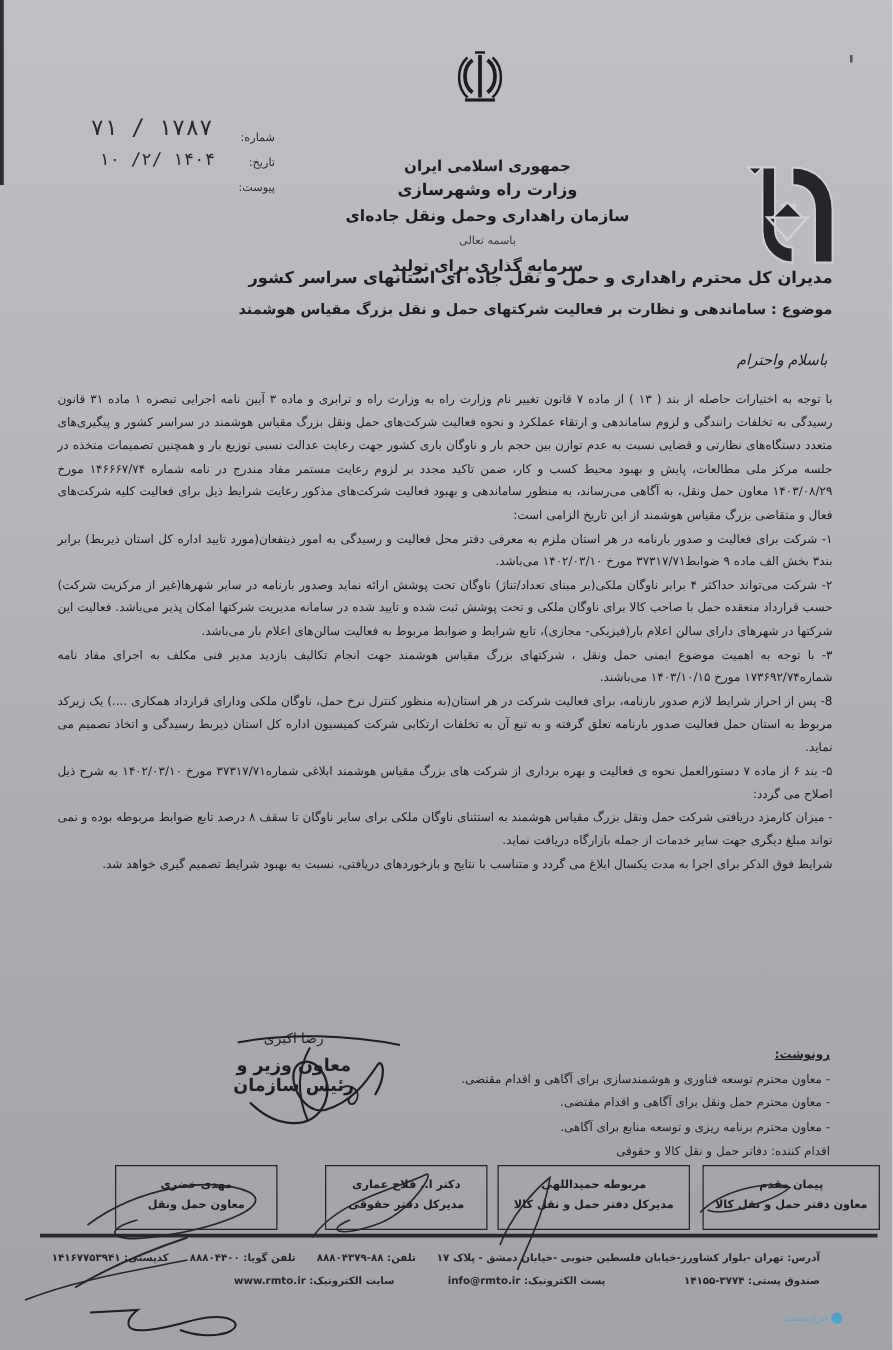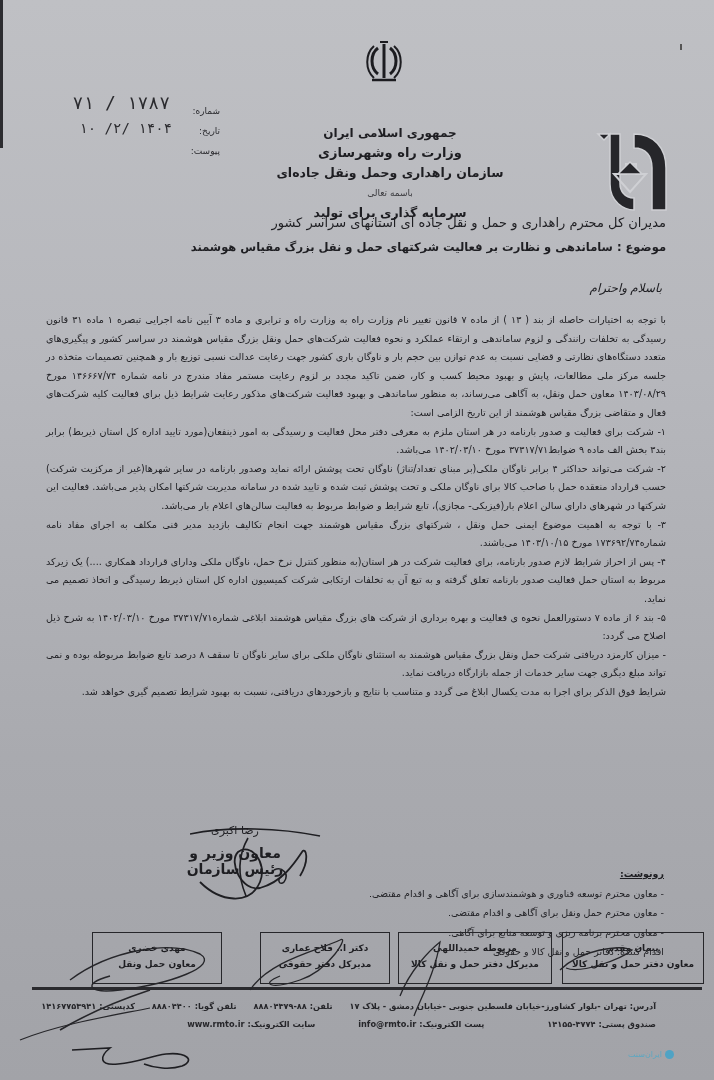--- a/index.html
+++ b/index.html
@@ -24,36 +24,36 @@
   .h-slogan { font-size: 12.5px; font-weight: bold; }
 
   .logo { position: absolute; left: 590px; top: 88px; width: 82px; height: 88px; }
 
   .meta { position: absolute; left: 60px; top: 62px; width: 160px; direction: rtl; font-size: 9px; color: #2a2a2e; }
   .meta .row { position: relative; height: 20px; }
   .meta .lbl { position: absolute; right: 0; top: 4px; }
   .meta .val { position: absolute; right: 48px; top: -2px; font-size: 14px; font-family: "DejaVu Sans Mono", monospace; letter-spacing: 1px; }
   .meta .val.big { font-size: 18px; top: -10px; right: 50px; }
 
-  .addressee { position: absolute; right: 48px; top: 215px; direction: rtl; font-size: 13px; font-weight: normal; }
+  .addressee { position: absolute; right: 48px; top: 215px; direction: rtl; font-size: 13px; font-weight: bold; }
   .subject { position: absolute; right: 48px; top: 240px; direction: rtl; font-size: 11.5px; font-weight: bold; }
   .salutation { position: absolute; right: 52px; top: 281px; direction: rtl; font-size: 12px; font-style: italic; font-family: Liberation Sans, sans-serif; }
 
   .body-text {
     position: absolute; right: 48px; top: 311px; width: 620px;
     direction: rtl; text-align: justify; font-size: 9.6px; line-height: 18.6px; color: #1c1c20;
   }
   .body-text p { margin: 0; }
 
   .signer { position: absolute; left: 180px; top: 788px; width: 110px; text-align: center; direction: rtl; }
   .signer .name { font-size: 11px; font-weight: normal; margin-top: 36px; }
   .signer .title { font-size: 14px; font-weight: bold; margin-top: 8px; }
   .signature { position: absolute; left: 190px; top: 822px; width: 140px; height: 90px; }
 
-  .cc { position: absolute; right: 50px; top: 864px; direction: rtl; font-size: 9.5px; line-height: 19.5px; }
+  .cc { position: absolute; right: 50px; top: 834px; direction: rtl; font-size: 9.5px; line-height: 19.5px; }
   .cc .cc-title { font-weight: bold; text-decoration: underline; }
 
   .boxes { position: absolute; left: 30px; top: 932px; width: 680px; height: 56px; }
   .box { position: absolute; top: 0; height: 50px; border: 1.5px solid #26262a; direction: rtl; text-align: center; font-size: 9px; font-weight: bold; }
   .box .bn { margin-top: 10px; }
   .box .bt { margin-top: 6px; }
   .base-line { position: absolute; left: 32px; top: 987px; width: 670px; height: 3px; background: #2a2a2e; }
   .paraph { position: absolute; pointer-events: none; }
 
   .footer { position: absolute; right: 58px; top: 997px; width: 620px; direction: rtl; font-size: 8.2px; font-weight: bold; color: #26262a; }
@@ -112,21 +112,21 @@
 
 <div class="addressee">مدیران کل محترم راهداری و حمل و نقل جاده ای استانهای سراسر کشور</div>
 <div class="subject">موضوع : ساماندهی و نظارت بر فعالیت شرکتهای حمل و نقل بزرگ مقیاس هوشمند</div>
 <div class="salutation">باسلام واحترام</div>
 
 <div class="body-text">
   <p>با توجه به اختیارات حاصله از بند ( ۱۳ ) از ماده ۷ قانون تغییر نام وزارت راه به وزارت راه و ترابری و ماده ۳ آیین نامه اجرایی تبصره ۱ ماده ۳۱ قانون رسیدگی به تخلفات رانندگی و لزوم ساماندهی و ارتقاء عملکرد و نحوه فعالیت شرکت‌های حمل ونقل بزرگ مقیاس هوشمند در سراسر کشور و پیگیری‌های متعدد دستگاه‌های نظارتی و قضایی نسبت به عدم توازن بین حجم بار و ناوگان باری کشور جهت رعایت عدالت نسبی توزیع بار و همچنین تصمیمات متخذه در جلسه مرکز ملی مطالعات، پایش و بهبود محیط کسب و کار، ضمن تاکید مجدد بر لزوم رعایت مستمر مفاد مندرج در نامه شماره ۱۴۶۶۶۷/۷۴ مورخ ۱۴۰۳/۰۸/۲۹ معاون حمل ونقل، به آگاهی می‌رساند، به منظور ساماندهی و بهبود فعالیت شرکت‌های مذکور رعایت شرایط ذیل برای فعالیت کلیه شرکت‌های فعال و متقاضی بزرگ مقیاس هوشمند از این تاریخ الزامی است:</p>
   <p>۱- شرکت برای فعالیت و صدور بارنامه در هر استان ملزم به معرفی دفتر محل فعالیت و رسیدگی به امور ذینفعان(مورد تایید اداره کل استان ذیربط) برابر بند۳ بخش الف ماده ۹ ضوابط۳۷۳۱۷/۷۱ مورخ ۱۴۰۲/۰۳/۱۰ می‌باشد.</p>
   <p>۲- شرکت می‌تواند حداکثر ۴ برابر ناوگان ملکی(بر مبنای تعداد/تناژ) ناوگان تحت پوشش ارائه نماید وصدور بارنامه در سایر شهرها(غیر از مرکزیت شرکت) حسب قرارداد منعقده حمل با صاحب کالا برای ناوگان ملکی و تحت پوشش ثبت شده و تایید شده در سامانه مدیریت شرکتها امکان پذیر می‌باشد. فعالیت این شرکتها در شهرهای دارای سالن اعلام بار(فیزیکی- مجازی)، تابع شرایط و ضوابط مربوط به فعالیت سالن‌های اعلام بار می‌باشد.</p>
   <p>۳- با توجه به اهمیت موضوع ایمنی حمل ونقل ، شرکتهای بزرگ مقیاس هوشمند جهت انجام تکالیف بازدید مدیر فنی مکلف به اجرای مفاد نامه شماره۱۷۳۶۹۲/۷۴ مورخ ۱۴۰۳/۱۰/۱۵ می‌باشند.</p>
-  <p>۴- پس از احراز شرایط لازم صدور بارنامه، برای فعالیت شرکت در هر استان(به منظور کنترل نرخ حمل، ناوگان ملکی ودارای قرارداد همکاری ....) یک زیرکد مربوط به استان حمل فعالیت صدور بارنامه تعلق گرفته و به تبع آن به تخلفات ارتکابی شرکت کمیسیون اداره کل استان ذیربط رسیدگی و اتخاذ تصمیم می نماید.</p>
+  <p>8- پس از احراز شرایط لازم صدور بارنامه، برای فعالیت شرکت در هر استان(به منظور کنترل نرخ حمل، ناوگان ملکی ودارای قرارداد همکاری ....) یک زیرکد مربوط به استان حمل فعالیت صدور بارنامه تعلق گرفته و به تبع آن به تخلفات ارتکابی شرکت کمیسیون اداره کل استان ذیربط رسیدگی و اتخاذ تصمیم می نماید.</p>
   <p>۵- بند ۶ از ماده ۷ دستورالعمل نحوه ی فعالیت و بهره برداری از شرکت های بزرگ مقیاس هوشمند ابلاغی شماره۳۷۳۱۷/۷۱ مورخ ۱۴۰۲/۰۳/۱۰ به شرح ذیل اصلاح می گردد:</p>
   <p>- میزان کارمزد دریافتی شرکت حمل ونقل بزرگ مقیاس هوشمند به استثنای ناوگان ملکی برای سایر ناوگان تا سقف ۸ درصد تابع ضوابط مربوطه بوده و نمی تواند مبلغ دیگری جهت سایر خدمات از جمله بازارگاه دریافت نماید.</p>
   <p>شرایط فوق الذکر برای اجرا به مدت یکسال ابلاغ می گردد و متناسب با نتایج و بازخوردهای دریافتی، نسبت به بهبود شرایط تصمیم گیری خواهد شد.</p>
 </div>
 
 <div class="signer">
   <div class="name">رضا اکبری</div>
   <div class="title">معاون وزیر و رئیس سازمان</div>
 </div>
 <svg class="signature" viewBox="0 0 140 90">

